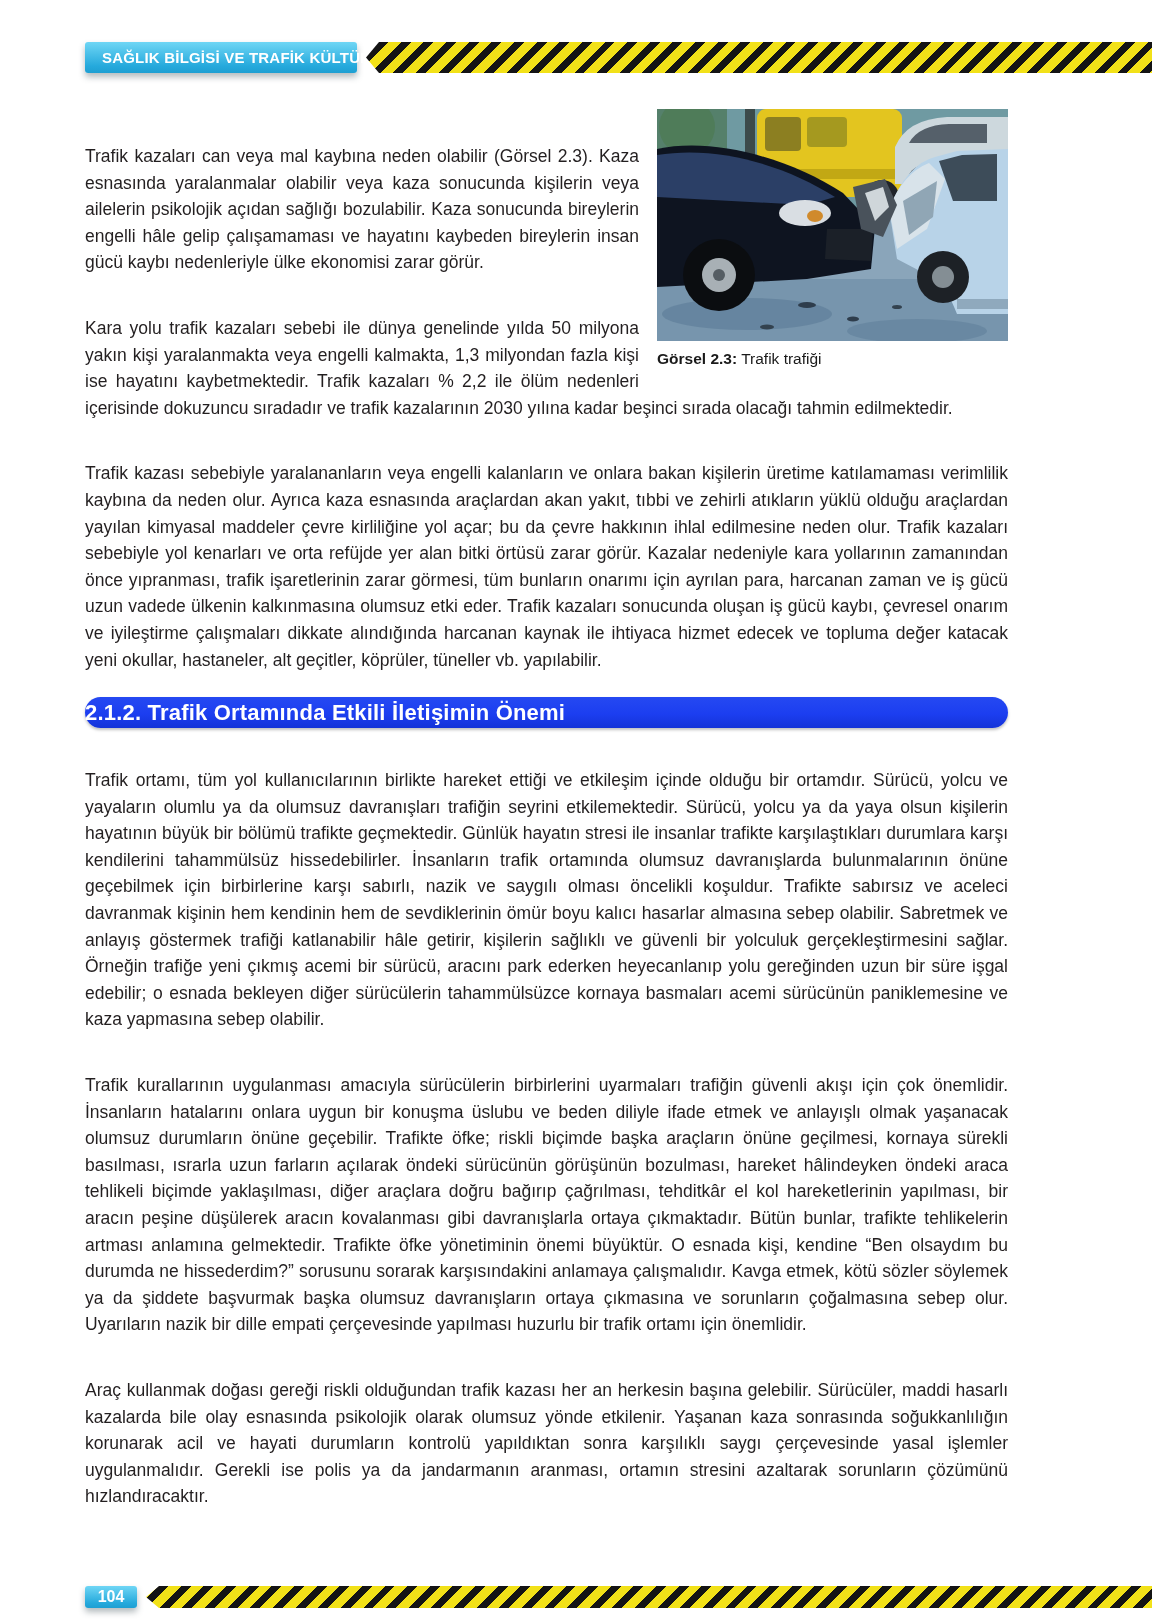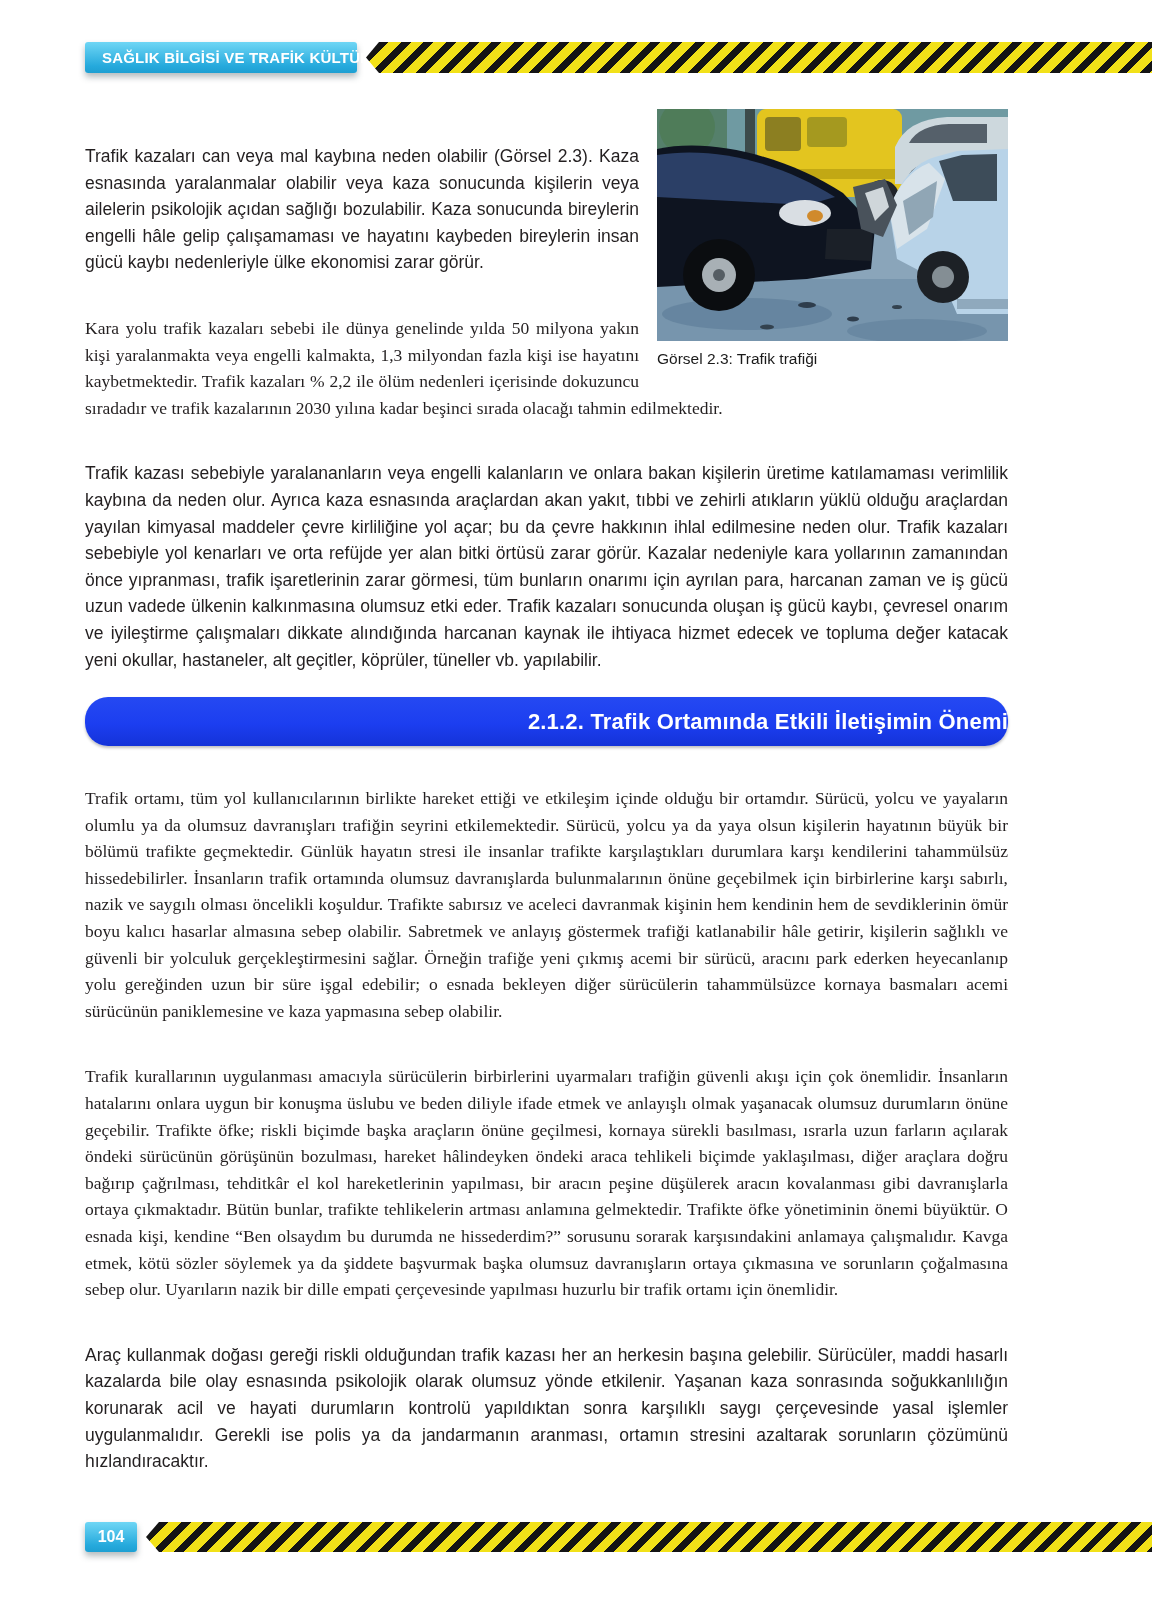--- a/index.html
+++ b/index.html
@@ -16,21 +16,21 @@
     position:relative;
     width:1152px;height:1624px;
     background:#ffffff;
     overflow:hidden;
     font-family:"Liberation Sans", sans-serif;
     color:var(--text-color);
   }
   
   .band-row{position:absolute;left:85px;right:0;display:flex;align-items:stretch;}
   .band-row.top{top:42px;height:31px;}
-  .band-row.bottom{top:1522px;height:30px;}
+  .band-row.bottom{top:1586px;height:22px;}
   .blue-band{
     background:linear-gradient(180deg,var(--band-blue-top) 0%,var(--band-blue-bot) 78%,#1e9fd2 100%);
     border-radius:3px;
     box-shadow:0 4px 6px rgba(40,60,70,.35);
     color:#ffffff;
     font-weight:bold;
     display:flex;align-items:center;
   }
   .title-band{
     width:272px;
@@ -75,35 +75,35 @@
     width:351px;height:232px;
     overflow:hidden;
     background:#7da8b5;
   }
   .photo svg{display:block;width:100%;height:100%;}
   figcaption{
     margin-top:9px;
     font-size:15.5px;
     color:#1a1a1a;
   }
-  figcaption b{font-weight:normal;}
+  figcaption b{font-weight:bold;}
   .section-bar{
     clear:none;
     margin:24px 0 23px 0;
-    height:49px;
+    height:31px;
     border-radius:23px;
     background:linear-gradient(180deg,#2549f2 0%,var(--section-blue) 55%,#1433d8 100%);
     box-shadow:0 2px 3px rgba(0,0,0,.25);
-    display:flex;align-items:center;justify-content:flex-end;
+    display:flex;align-items:center;justify-content:flex-start;
     color:#ffffff;
     font-size:22px;
     font-weight:bold;
     letter-spacing:.2px;
   }
-  .mb-lg{margin-bottom:14px;font-family:Liberation Serif, serif;}
+  .mb-lg{margin-bottom:14px;}
 </style>
 </head>
 <body>
 
 <div class="page">
 
   <div class="band-row top">
     <div class="blue-band title-band">
       <span>SAĞLIK BİLGİSİ VE TRAFİK KÜLTÜRÜ</span>
     </div>

